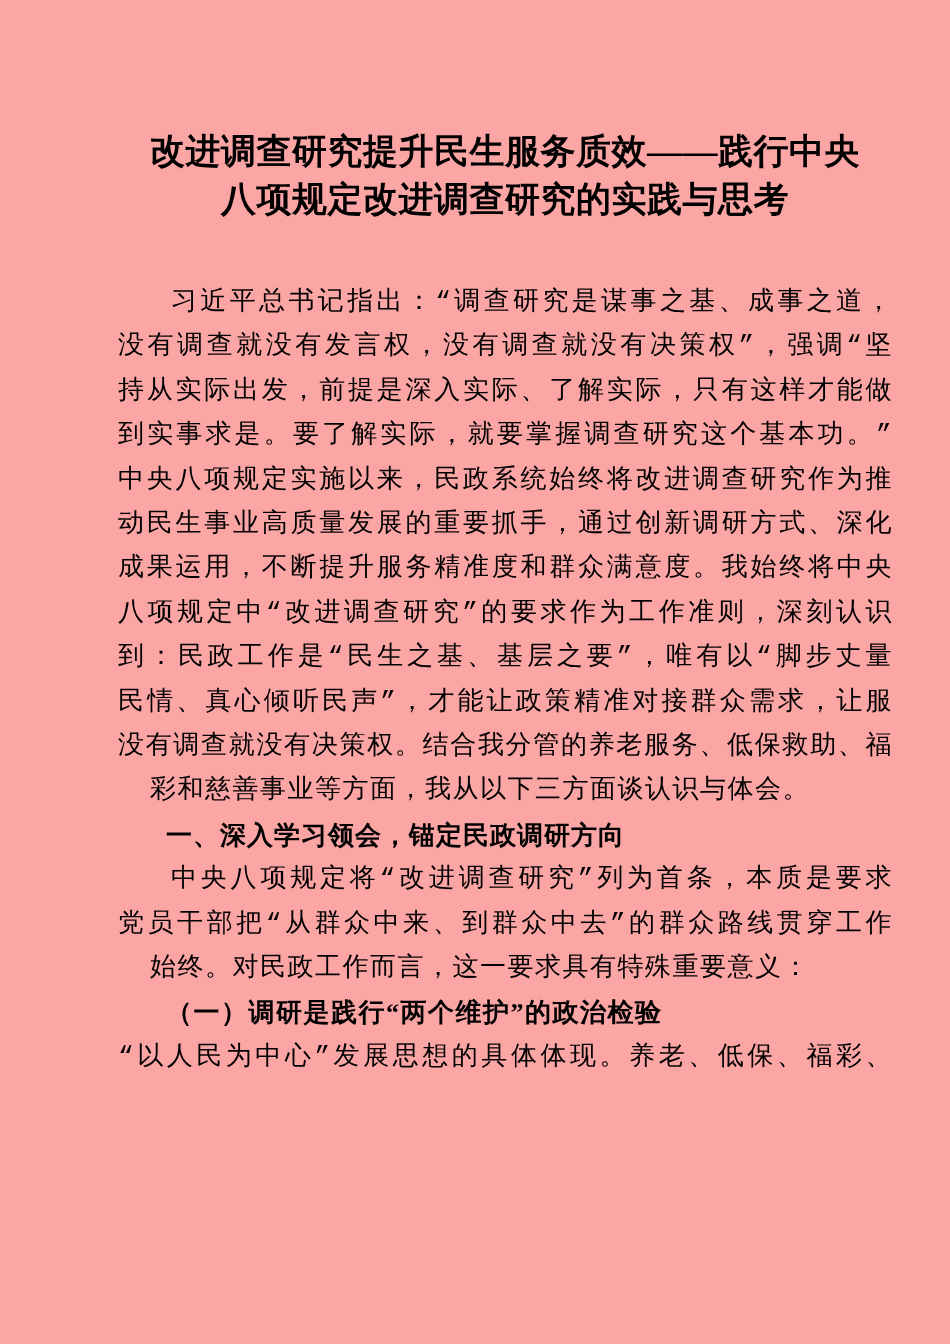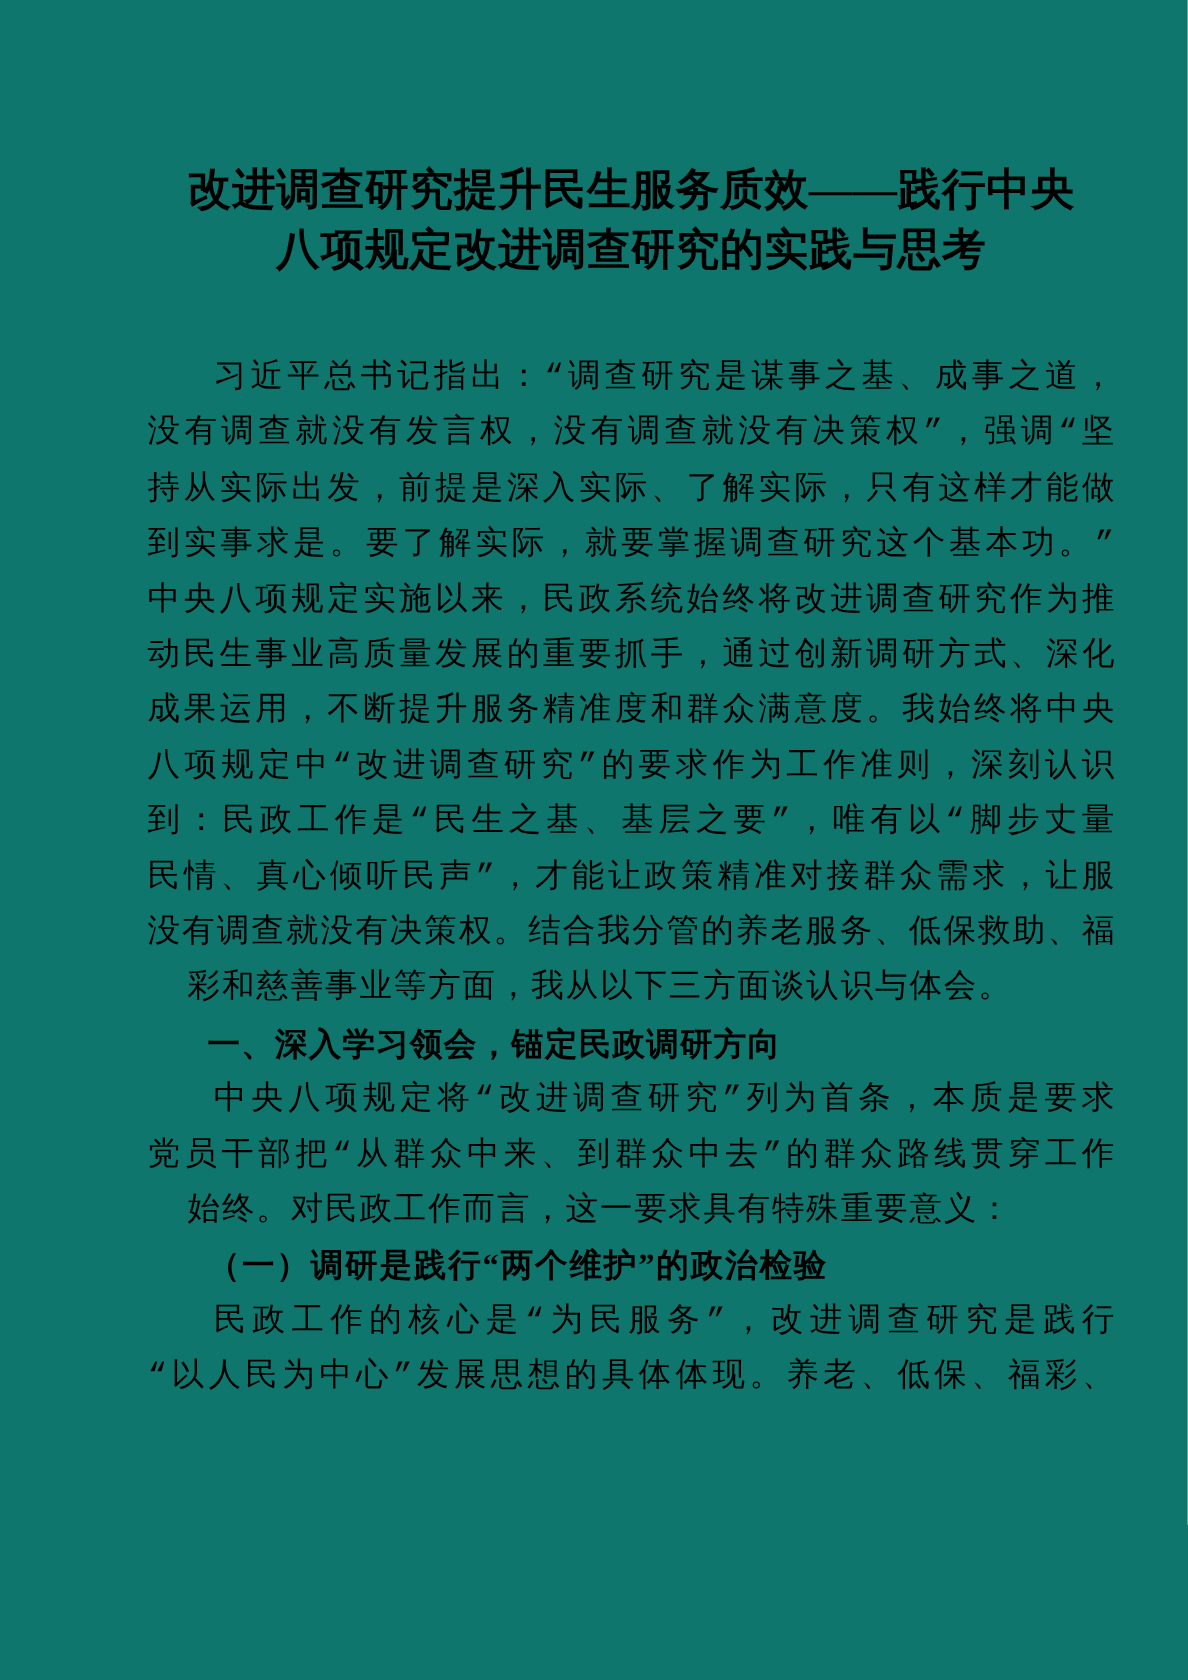--- a/index.html
+++ b/index.html
@@ -12,21 +12,21 @@
     height: 1344px;
     overflow: hidden;
     color: #000000;
     font-family: "Liberation Serif", "DejaVu Serif", serif;
   }
   .doc-page {
     box-sizing: border-box;
     width: 950px;
     height: 1344px;
     padding: 128px 58px 0 118px;
-    background: #0f766e;
+    background: #fca5a5;
   }
   .doc-title {
     font-size: 35px;
     line-height: 48px;
     font-weight: 700;
     text-align: center;
     letter-spacing: 0.5px;
     font-family: "Liberation Serif", "DejaVu Serif", serif;
   }
   .doc-title .tline {
@@ -96,17 +96,16 @@
     <div class="bline endline">彩和慈善事业等方面，我从以下三方面谈认识与体会。</div>
 
     <div class="bline h1line">一、深入学习领会，锚定民政调研方向</div>
 
     <div class="bline jline first">中央八项规定将“改进调查研究”列为首条，本质是要求</div>
     <div class="bline jline">党员干部把“从群众中来、到群众中去”的群众路线贯穿工作</div>
     <div class="bline endline">始终。对民政工作而言，这一要求具有特殊重要意义：</div>
 
     <div class="bline h2line">（一）调研是践行“两个维护”的政治检验</div>
 
-    <div class="bline jline first">民政工作的核心是“为民服务”，改进调查研究是践行</div>
     <div class="bline jline">“以人民为中心”发展思想的具体体现。养老、低保、福彩、</div>
 
   </div>
 </div>
 
 </body></html>

